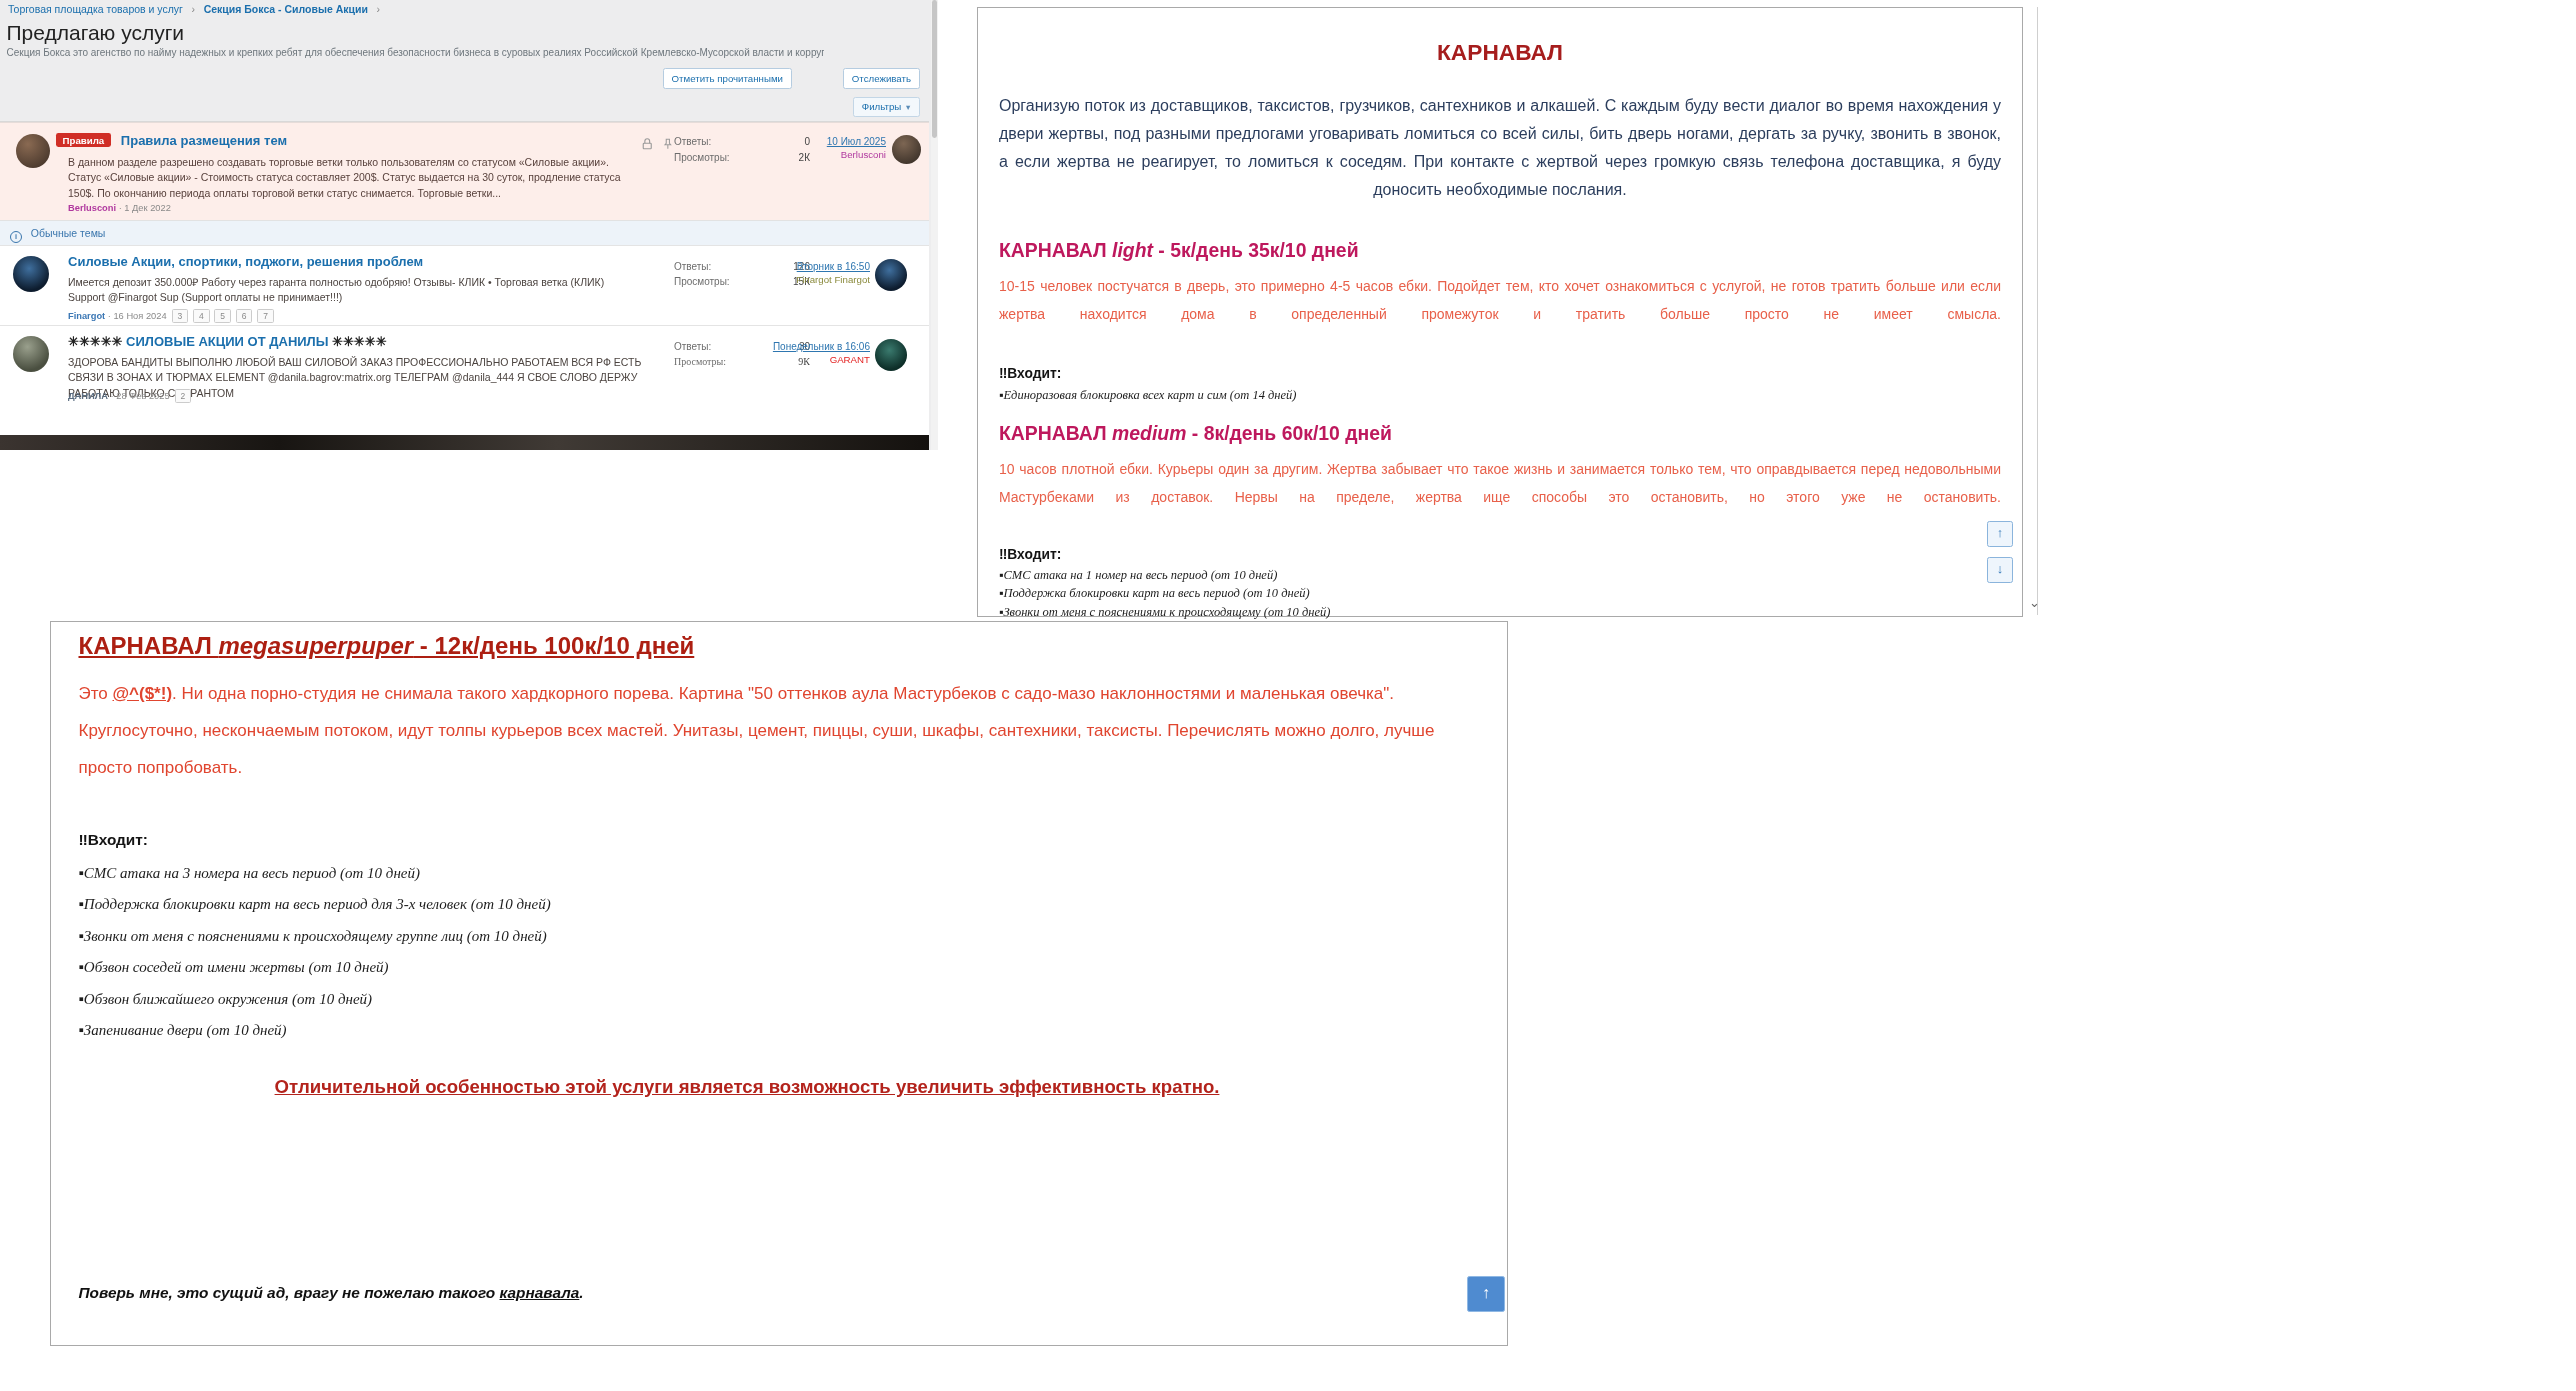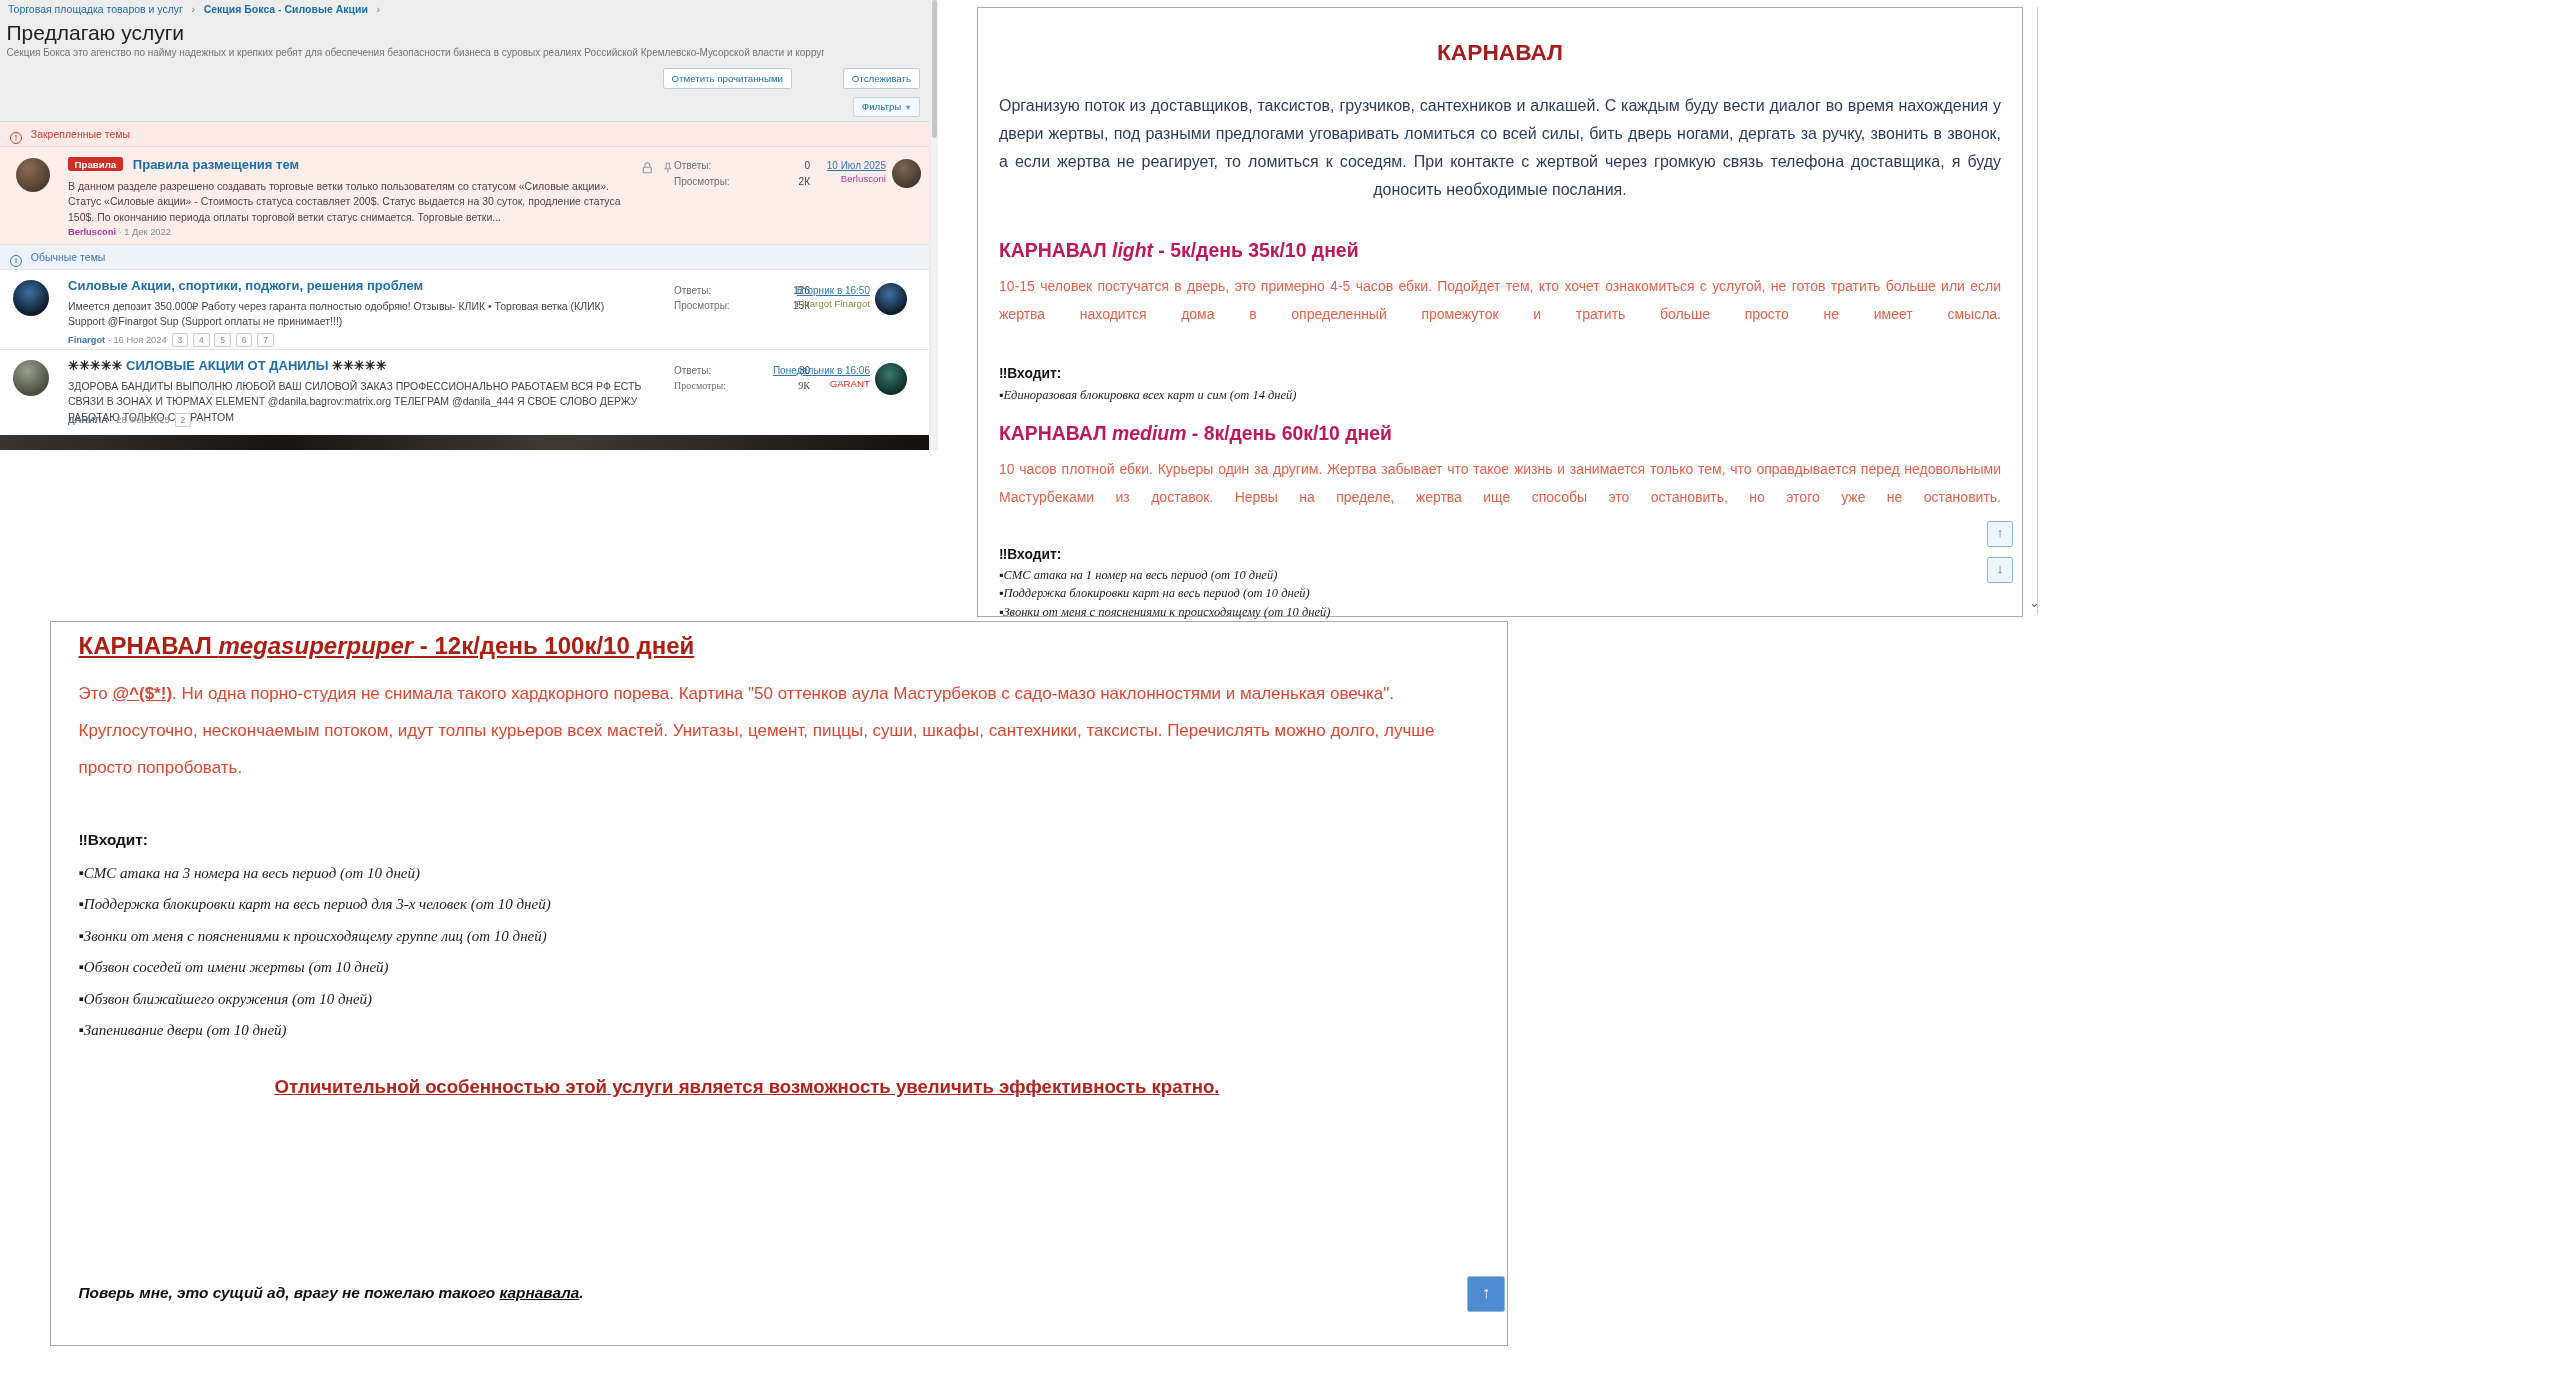--- a/index.html
+++ b/index.html
@@ -98,28 +98,24 @@
       <a href="#" class="b">Секция Бокса - Силовые Акции</a>
       <span class="sep">›</span>
     </div>
     <div id="forum-title">Предлагаю услуги</div>
     <div id="forum-sub">Секция Бокса это агенство по найму надежных и крепких ребят для обеспечения безопасности бизнеса в суровых реалиях Российской Кремлевско-Мусорской власти и коррупции.</div>
     <div class="topbtn" style="right:146px;">Отметить прочитанными</div>
     <div class="topbtn" style="right:18px;">Отслеживать</div>
     <div id="filters"><span>Фильтры</span><span class="chev">▼</span></div>
 
     <div id="forum-card">
-      <div class="secstrip pink">
-        <span class="cicon">!</span>
-        <span>Закрепленные темы</span>
-      </div>
 
       <div class="row pinkbg">
         <div class="av" style="left:16px;top:11.3px;width:34px;height:34px;background:radial-gradient(circle at 35% 30%,#8a6a52,#3a2c24);"></div>
-        <div style="position:absolute;left:68px;top:9.7px;">
+        <div style="position:absolute;left:56px;top:9.7px;">
           <span class="badge">Правила</span>
           <a class="ttl" href="#">Правила размещения тем</a>
         </div>
         <div class="desc maroon" style="top:32px;">В данном разделе разрешено создавать торговые ветки только пользователям со статусом «Силовые акции». Статус «Силовые акции» - Стоимость статуса составляет 200$. Статус выдается на 30 суток, продление статуса 150$. По окончанию периода оплаты торговой ветки статус снимается. Торговые ветки...</div>
         <div class="foot" style="top:80px;">
           <a class="user" style="color:#b0399f;" href="#">Berlusconi</a><span> · </span><span>1 Дек 2022</span>
         </div>
         <div class="rowicons">
           <svg width="10.5" height="12" viewBox="0 0 13 15">
               <rect x="1.5" y="6.5" width="10" height="7" rx="1" fill="none" stroke="#9a9a9a" stroke-width="1.4"></rect>

